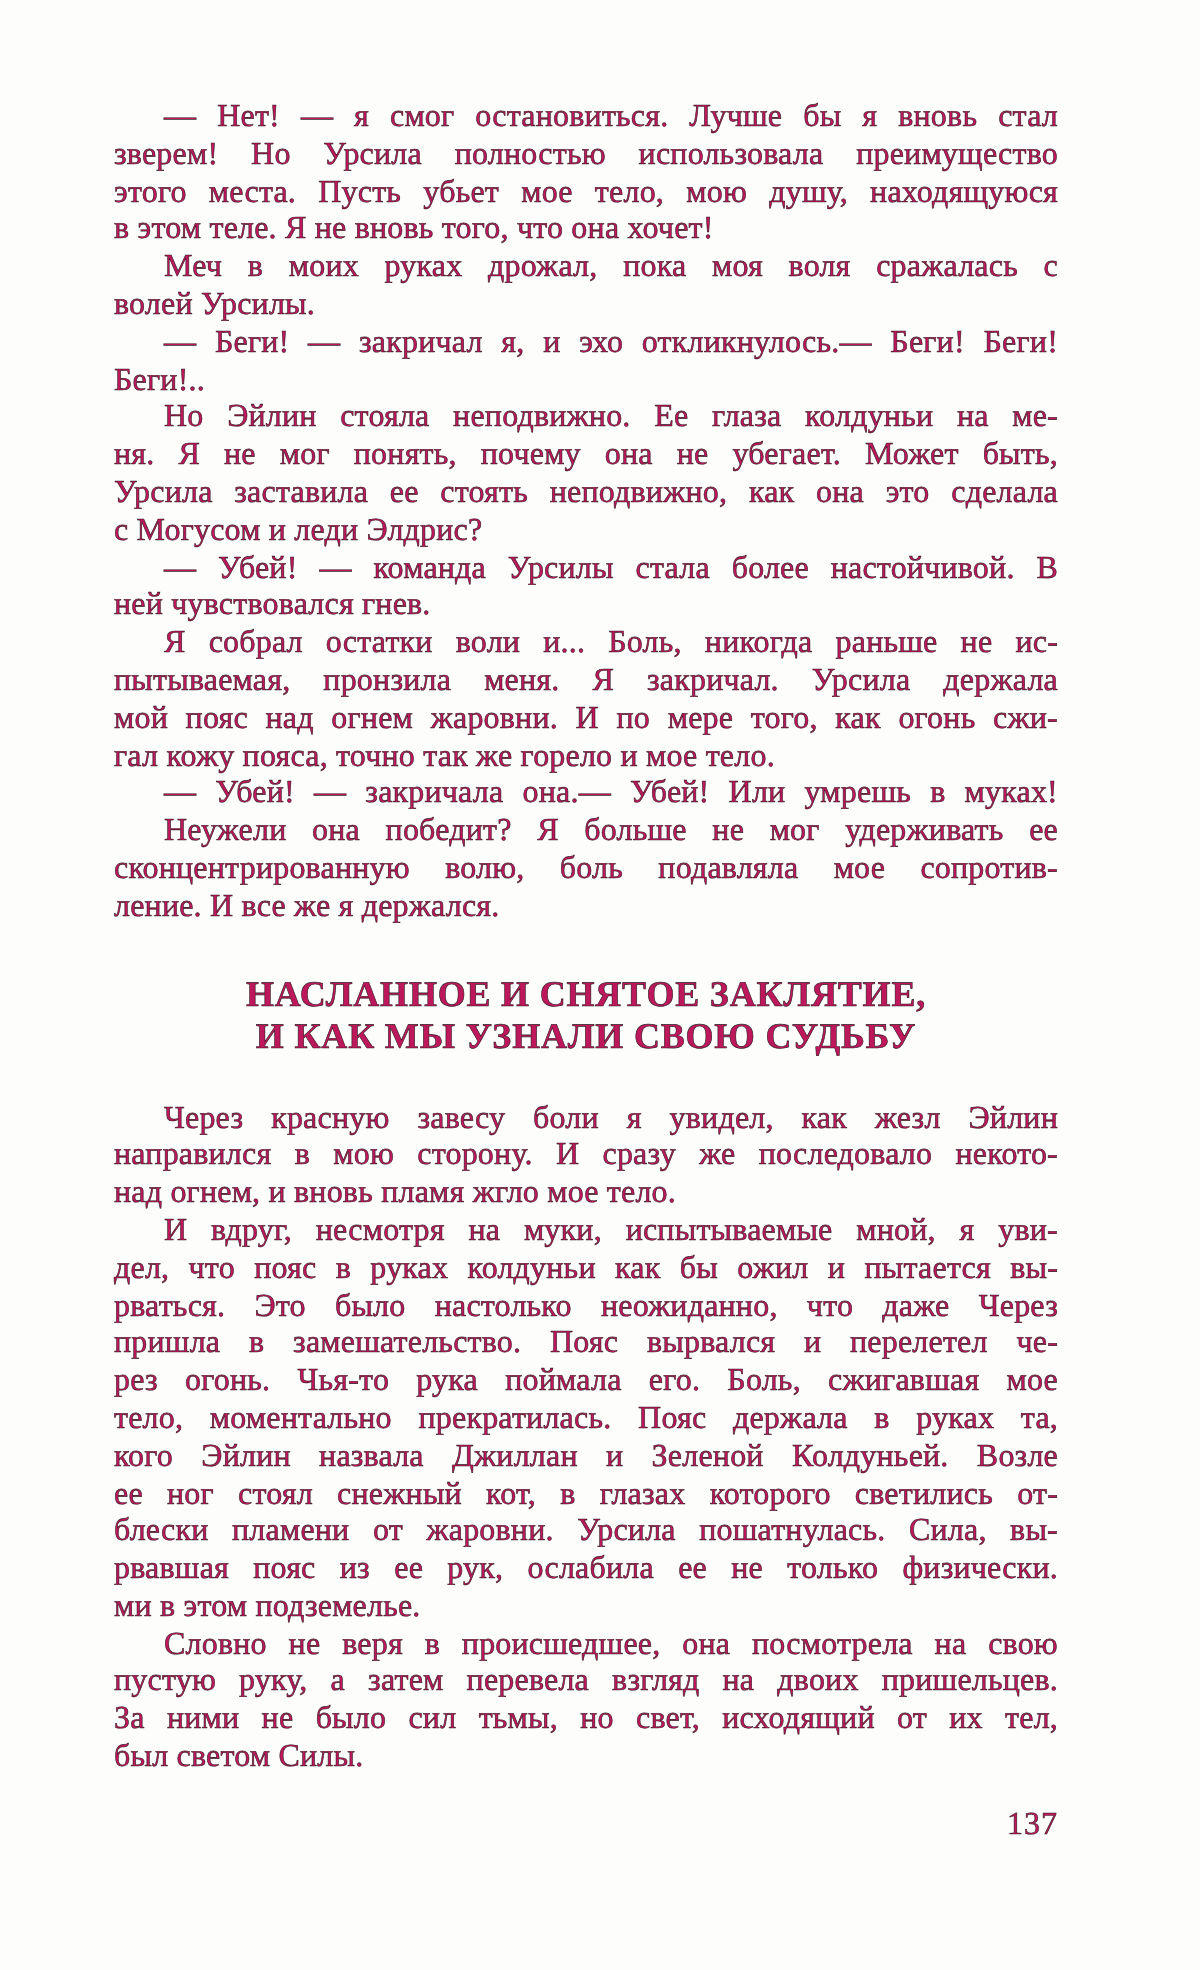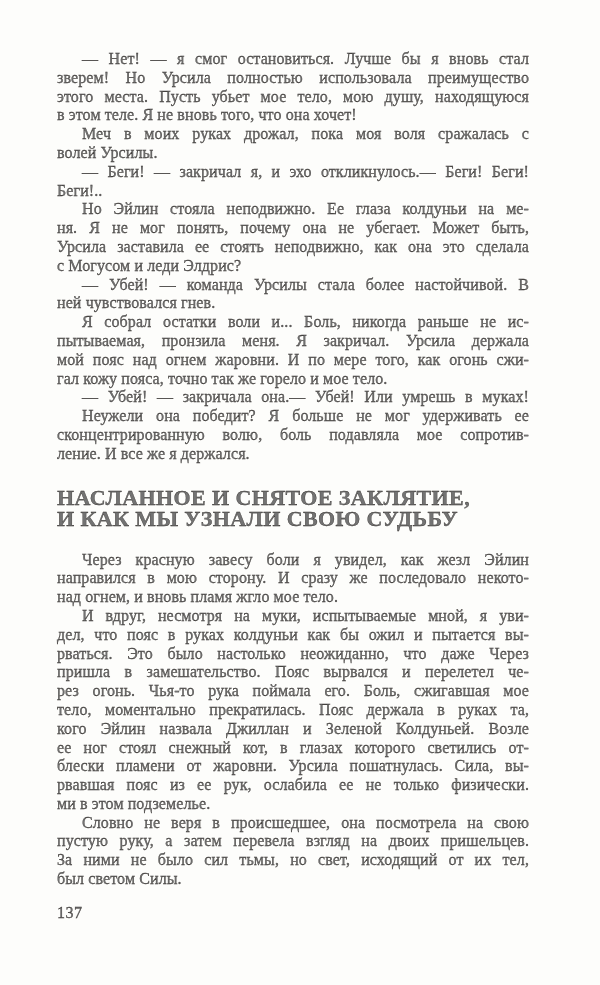--- a/index.html
+++ b/index.html
@@ -5,21 +5,21 @@
   html, body {
     margin: 0;
     padding: 0;
     background: #fdfdfb;
   }
   .book-page {
     position: relative;
     width: 600px;
     height: 985px;
     background: #fdfdfb;
-    color: #737373;
+    color: #be185d;
     font-family: "Liberation Serif", "DejaVu Serif", serif;
     overflow: hidden;
     box-sizing: border-box;
   }
   .text-block {
     position: absolute;
     left: 57px;
     top: 50px;
     width: 472px;
   }
@@ -32,30 +32,30 @@
     -webkit-text-stroke: 0.3px rgba(22,18,14,0.85);
   }
   .ln.first { text-indent: 25px; }
   .ln.j {
     white-space: normal;
     text-align: justify;
     text-align-last: justify;
   }
   .chapter-heading {
     margin: 23px 0 21px 0;
-    text-align: left;
+    text-align: center;
     font-weight: bold;
-    font-size: 22px;
+    font-size: 18px;
     line-height: 21.5px;
     letter-spacing: 0.4px;
     -webkit-text-stroke: 0.3px rgba(22,18,14,0.9);
   }
   .page-number {
     margin-top: 15px;
-    text-align: left;
+    text-align: right;
     font-size: 16px;
     letter-spacing: 0.5px;
     -webkit-text-stroke: 0.3px rgba(22,18,14,0.85);
   }
 </style>
 </head>
 <body>
 
 <div class="book-page">
   <div class="text-block">

